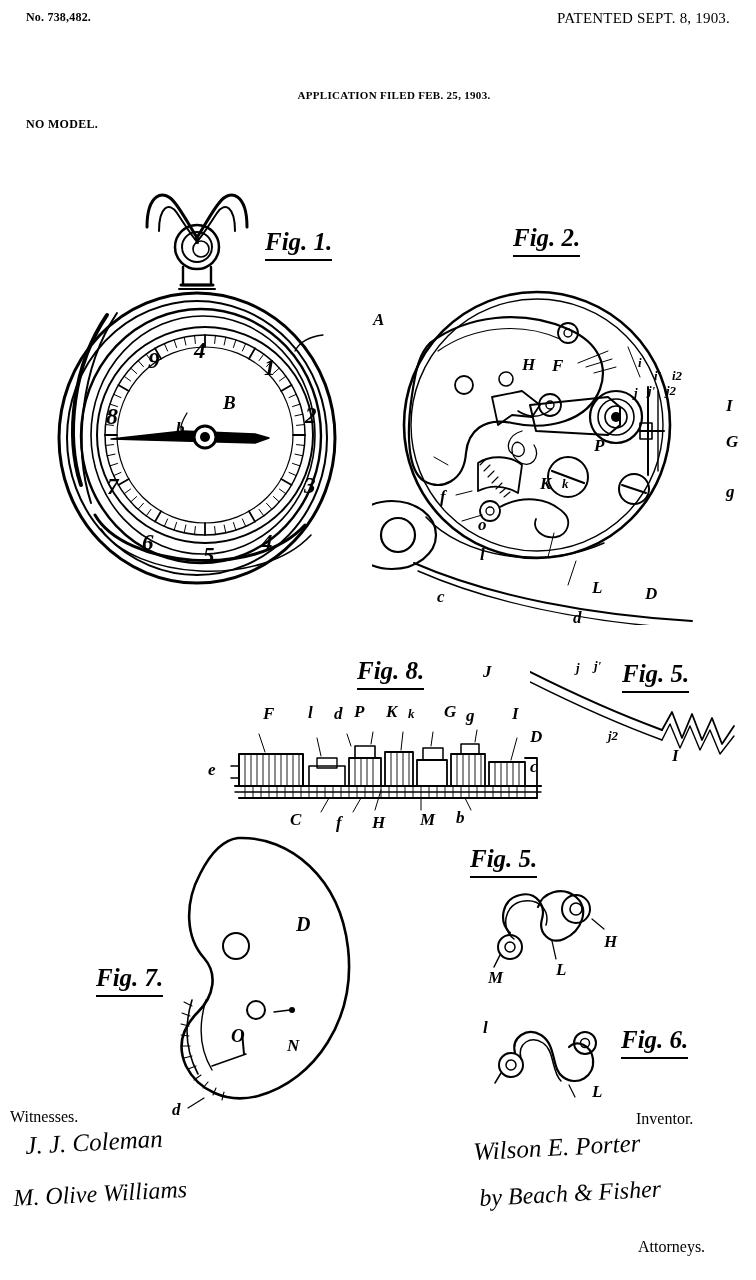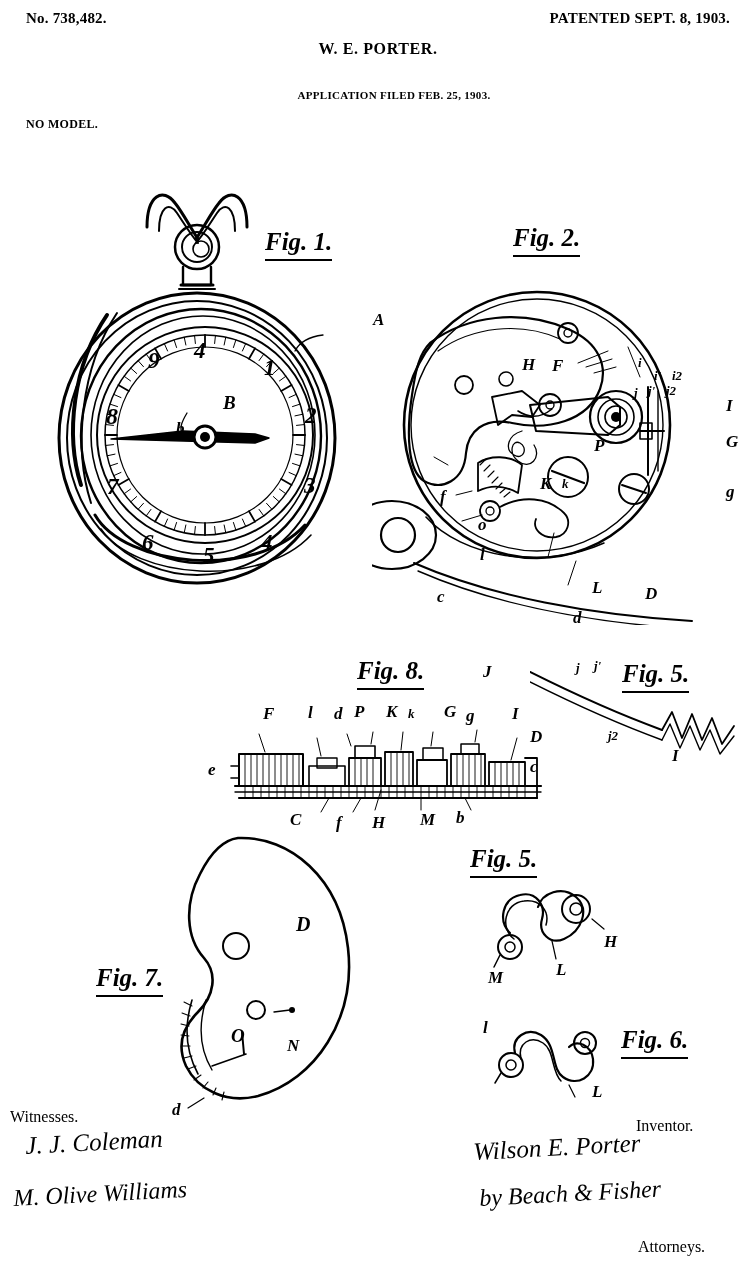--- a/index.html
+++ b/index.html
@@ -21,28 +21,28 @@
     width: 756px;
     height: 1280px;
   }
 
   
   .hdr-patno {
     position: absolute;
     left: 26px; top: 10px;
     font-family: "Liberation Serif", serif;
     font-weight: bold;
-    font-size: 15px;
+    font-size: 12px;
     letter-spacing: 0.2px;
   }
   .hdr-patented {
     position: absolute;
     right: 26px; top: 10px;
     font-family: "Liberation Serif", serif;
-    font-weight: bold;
+    font-weight: normal;
     font-size: 15px;
     letter-spacing: 0.2px;
   }
   .hdr-inventor {
     position: absolute;
     left: 0; right: 0; top: 40px;
     text-align: center;
     font-weight: bold;
     font-size: 16px;
     letter-spacing: 0.6px;
@@ -123,21 +123,20 @@
   svg { display: block; }
   .nofill { fill: none; stroke: #000; }
 </style>
 </head>
 <body>
 
 <div class="page">
 
   <div class="hdr-patno">No. 738,482.</div>
   <div class="hdr-patented">PATENTED SEPT. 8, 1903.</div>
-  <div class="hdr-inventor">W. E. PORTER.</div>
   <div class="hdr-appl">APPLICATION FILED FEB. 25, 1903.</div>
   <div class="hdr-nomodel">NO MODEL.</div>
 
   <svg style="position:absolute; left:55px; top:185px;" width="320" height="410" viewBox="0 0 320 410">
     <g class="nofill" stroke-width="2.2" stroke-linecap="round" stroke-linejoin="round">
 
       <path d="M92 42 C92 10, 108 2, 120 18 C128 28, 135 42, 143 54" stroke-width="3"></path>
       <path d="M104 46 C104 22, 114 16, 122 28 C130 40, 136 50, 143 58" stroke-width="2"></path>
       <path d="M192 42 C192 10, 176 2, 164 18 C156 28, 149 42, 141 54" stroke-width="3"></path>
       <path d="M180 46 C180 22, 170 16, 162 28 C154 40, 148 50, 141 58" stroke-width="2"></path>
@@ -520,18 +519,18 @@
   <div class="fig-label" style="left:621px; top:1026px;">
     <span class="u">Fig. 6.</span>
   </div>
   <div class="ref" style="left:483px; top:1018px;">l</div>
   <div class="ref" style="left:592px; top:1082px;">L</div>
 
   <div class="sig-heading" style="left:10px; top:1108px;">Witnesses.</div>
   <div class="sig" style="left:26px; top:1132px;">J. J. Coleman</div>
   <div class="sig s2" style="left:14px; top:1185px;">M. Olive Williams</div>
 
-  <div class="sig-heading" style="left:636px; top:1110px;margin-top:7px;">Inventor.</div>
+  <div class="sig-heading" style="left:636px; top:1110px;">Inventor.</div>
   <div class="sig" style="left:474px; top:1138px;">Wilson E. Porter</div>
   <div class="sig s2" style="left:480px; top:1185px;">by Beach &amp; Fisher</div>
   <div class="sig-attorneys" style="left:638px; top:1238px;">Attorneys.</div>
 
 </div>
 
 </body></html>

